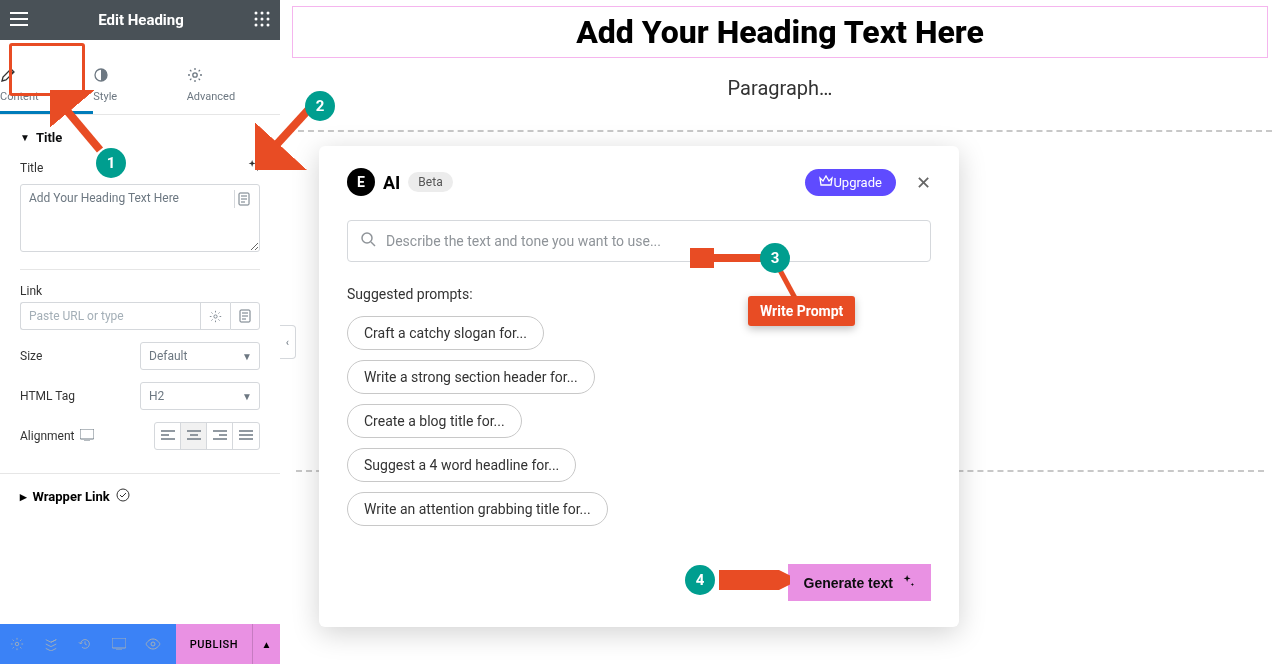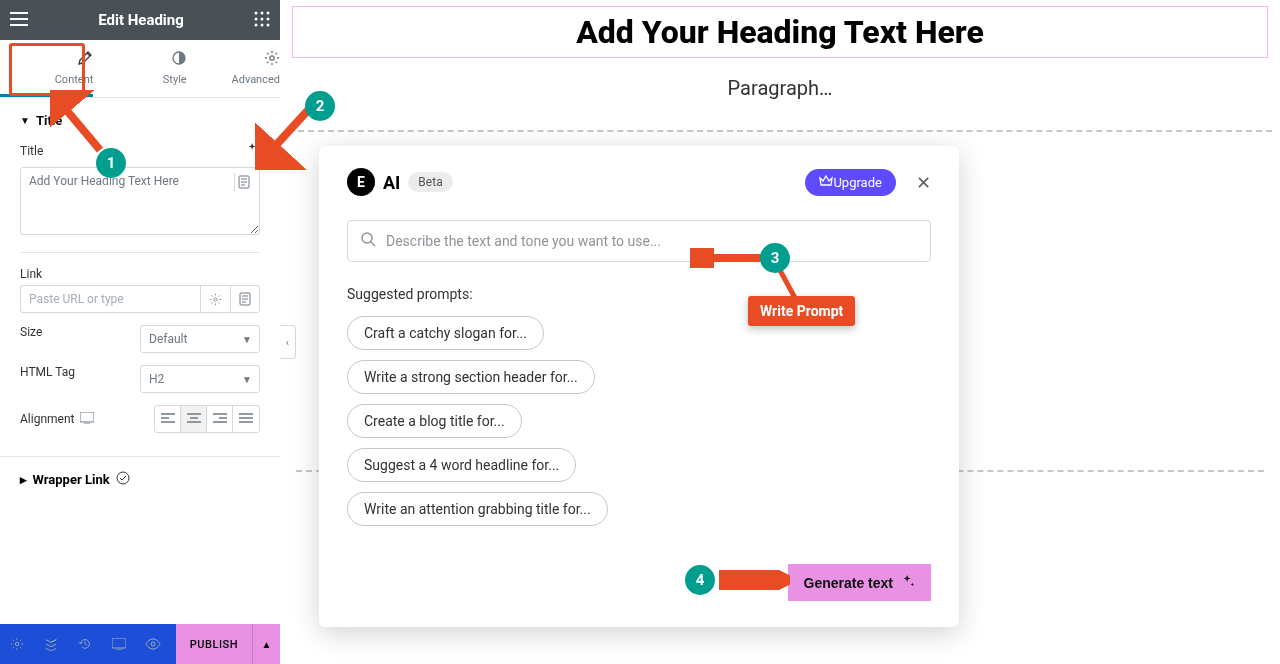--- a/index.html
+++ b/index.html
@@ -9,21 +9,21 @@
 
 
 .sidebar { width: 280px; background: #fff; display: flex; flex-direction: column; position: relative; z-index: 5; }
 
 .sidebar-header { background: #495157; color: #fff; display: flex; align-items: center; justify-content: space-between; height: 40px; padding: 0 10px; }
 .sidebar-header .hamburger { cursor: pointer; }
 .sidebar-header .title { font-weight: 700; font-size: 15px; }
 .sidebar-header .dots-grid { cursor: pointer; }
 
 .tabs { display: flex; border-bottom: 1px solid #e6e6e6; }
-.tab { flex: 1; text-align: center; padding: 10px 0 8px; color: #6d7882; cursor: pointer; font-size: 11px; display: flex; flex-direction: column; align-items: flex-end; gap: 3px; }
+.tab { flex: 1; text-align: center; padding: 27px 0 8px; color: #6d7882; cursor: pointer; font-size: 11px; display: flex; flex-direction: column; align-items: flex-start; gap: 3px; }
 .tab.active { border-bottom: 3px solid #007cba; }
 .tab .icon { font-size: 16px; }
 
 .section { padding: 15px 20px; }
 .section-header { display: flex; align-items: center; gap: 6px; font-weight: 700; color: #0c0d0e; font-size: 13px; margin-bottom: 14px; cursor: pointer; }
 .section-header .caret { font-size: 10px; }
 
 .field-row { display: flex; align-items: center; justify-content: space-between; margin-bottom: 4px; color: #6d7882; font-size: 12px; }
 .field-row .label { color: #333; }
 
@@ -36,38 +36,38 @@
 .textarea-wrap .dyn-icon { position: absolute; top: 6px; right: 8px; width: 18px; height: 18px; border-left: 1px solid #d5d8dc; display: flex; align-items: center; justify-content: center; cursor: pointer; font-size: 14px; color: #6d7882; }
 
 .divider { height: 1px; background: #e6e6e6; margin: 14px 0; }
 
 .link-input-row { display: flex; }
 .link-input-row input { flex: 1; border: 1px solid #d5d8dc; border-right: none; border-radius: 3px 0 0 3px; padding: 6px 8px; font-size: 12px; font-family: inherit; color: #6d7882; }
 .link-input-row input::placeholder { color: #a4afb7; }
 .link-btn { width: 30px; border: 1px solid #d5d8dc; border-right: none; display: flex; align-items: center; justify-content: center; cursor: pointer; color: #6d7882; font-size: 13px; }
 .link-btn:last-child { border-right: 1px solid #d5d8dc; border-radius: 0 3px 3px 0; }
 
-.select-row { display: flex; align-items: flex-start; justify-content: space-between; margin-top: 12px; }
+.select-row { display: flex; align-items: center; justify-content: space-between; margin-top: 12px; }
 .select-row .label { font-size: 12px; color: #333; }
 .select-row .sel { flex: 0 0 120px; position: relative; }
 .select-row select { width: 100%; border: 1px solid #d5d8dc; border-radius: 3px; padding: 6px 22px 6px 8px; font-size: 12px; font-family: inherit; background: #fff; appearance: none; color: #6d7882; cursor: pointer; }
 .select-row .caret { position: absolute; right: 8px; top: 50%; transform: translateY(-50%); pointer-events: none; color: #6d7882; font-size: 10px; }
 
 .align-row { display: flex; align-items: center; justify-content: space-between; margin-top: 12px; }
 .align-row .label { font-size: 12px; color: #333; display: flex; align-items: center; gap: 6px; }
 .align-row .devicon { font-size: 13px; color: #6d7882; }
 .align-btns { display: flex; border: 1px solid #d5d8dc; border-radius: 3px; overflow: hidden; }
 .align-btn { width: 26px; height: 26px; display: flex; align-items: center; justify-content: center; cursor: pointer; color: #6d7882; border-right: 1px solid #d5d8dc; }
 .align-btn:last-child { border-right: none; }
 .align-btn.active { background: #f1f1f1; }
 
 .wrapper-section { padding: 14px 20px; border-top: 1px solid #e6e6e6; margin-top: 8px; }
 .wrapper-header { display: flex; align-items: center; gap: 6px; font-weight: 700; font-size: 13px; cursor: pointer; }
 
-.bottom-bar { margin-top: auto; background: #1d4ed8; display: flex; height: 40px; color: #a4afb7; }
+.bottom-bar { margin-top: auto; background: #3b82f6; display: flex; height: 40px; color: #a4afb7; }
 .bottom-bar .icon-btn { width: 34px; display: flex; align-items: center; justify-content: center; cursor: pointer; font-size: 13px; height: 100%; }
 .publish-btn { margin-left: auto; background: #e991e3; color: #000; height: 100%; padding: 0 14px; display: flex; align-items: center; font-size: 11px; font-weight: 500; cursor: pointer; letter-spacing: 0.5px; }
 .publish-caret { background: #e991e3; color: #000; height: 100%; width: 28px; display: flex; align-items: center; justify-content: center; border-left: 1px solid rgba(0,0,0,0.15); cursor: pointer; font-size: 10px; }
 
 
 .canvas { flex: 1; position: relative; background: #fff; }
 .preview-heading { font-size: 32px; font-weight: 800; text-align: center; padding: 6px 20px; border: 1px solid #f5b5ee; margin: 6px 12px 0; outline: 1px dashed transparent; }
 .preview-paragraph { text-align: center; font-size: 20px; color: #333; margin-top: 18px; }
 
 .dashed-top { border-top: 2px dashed #c8c8c8; margin: 30px 8px 0; }

